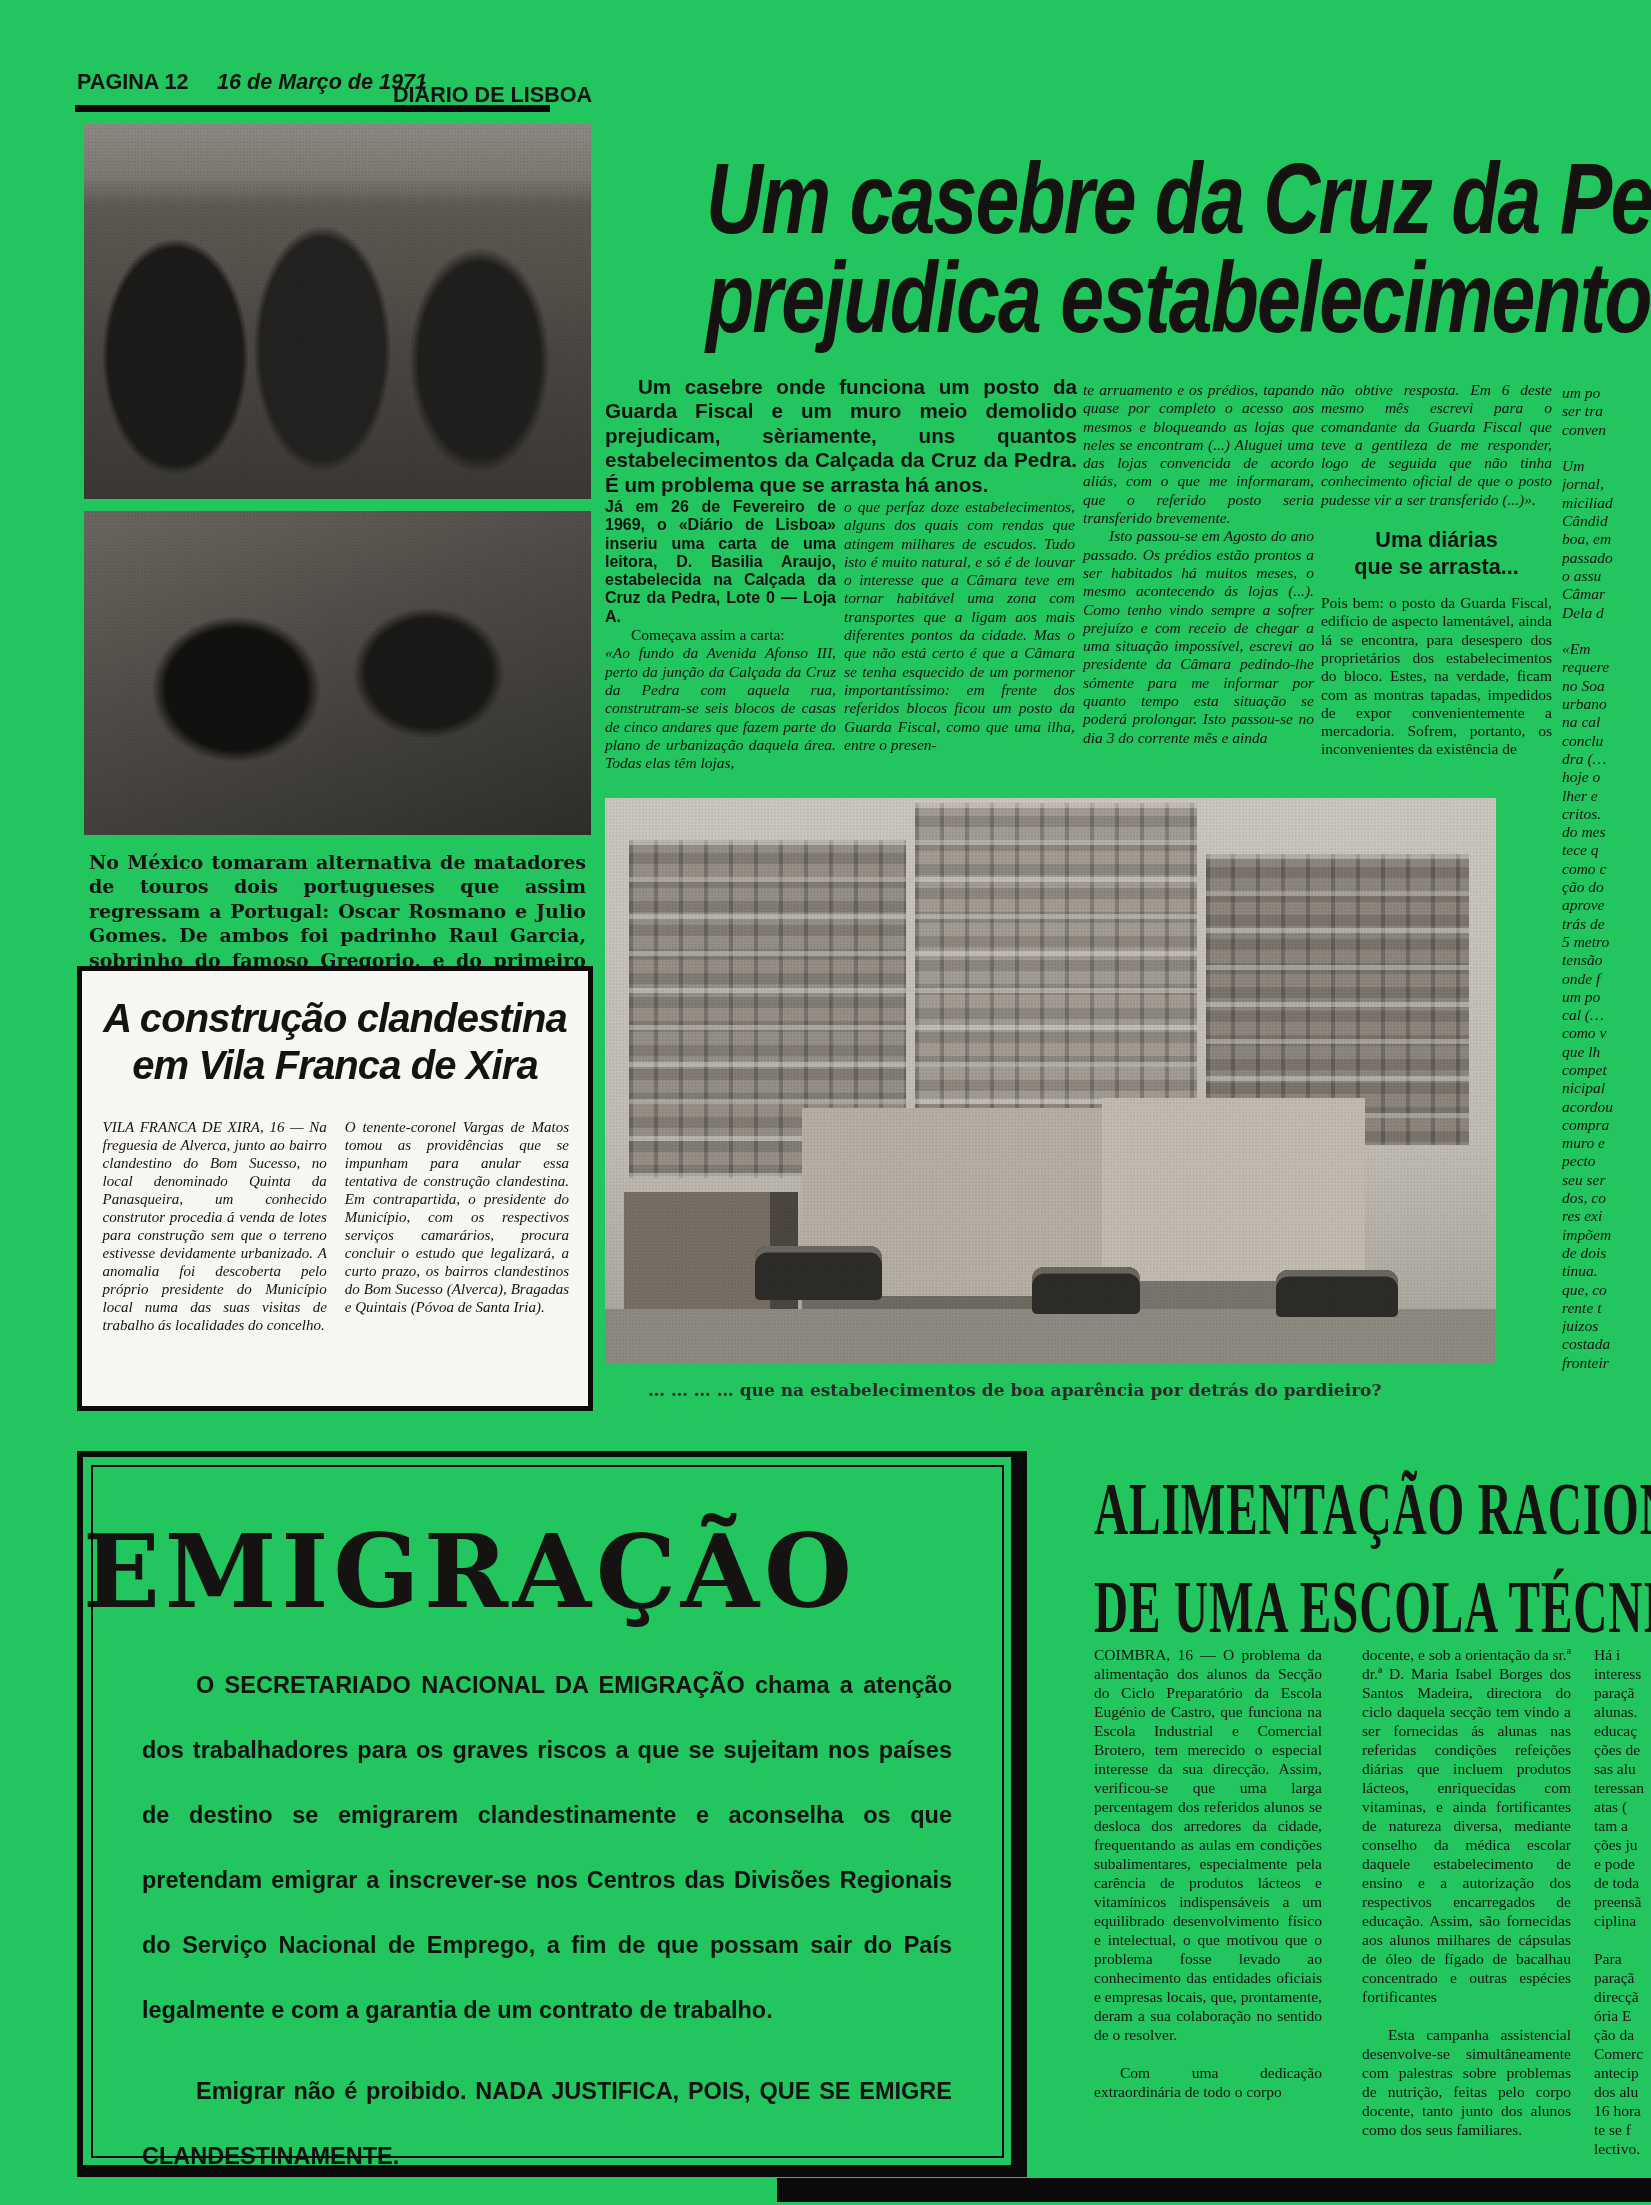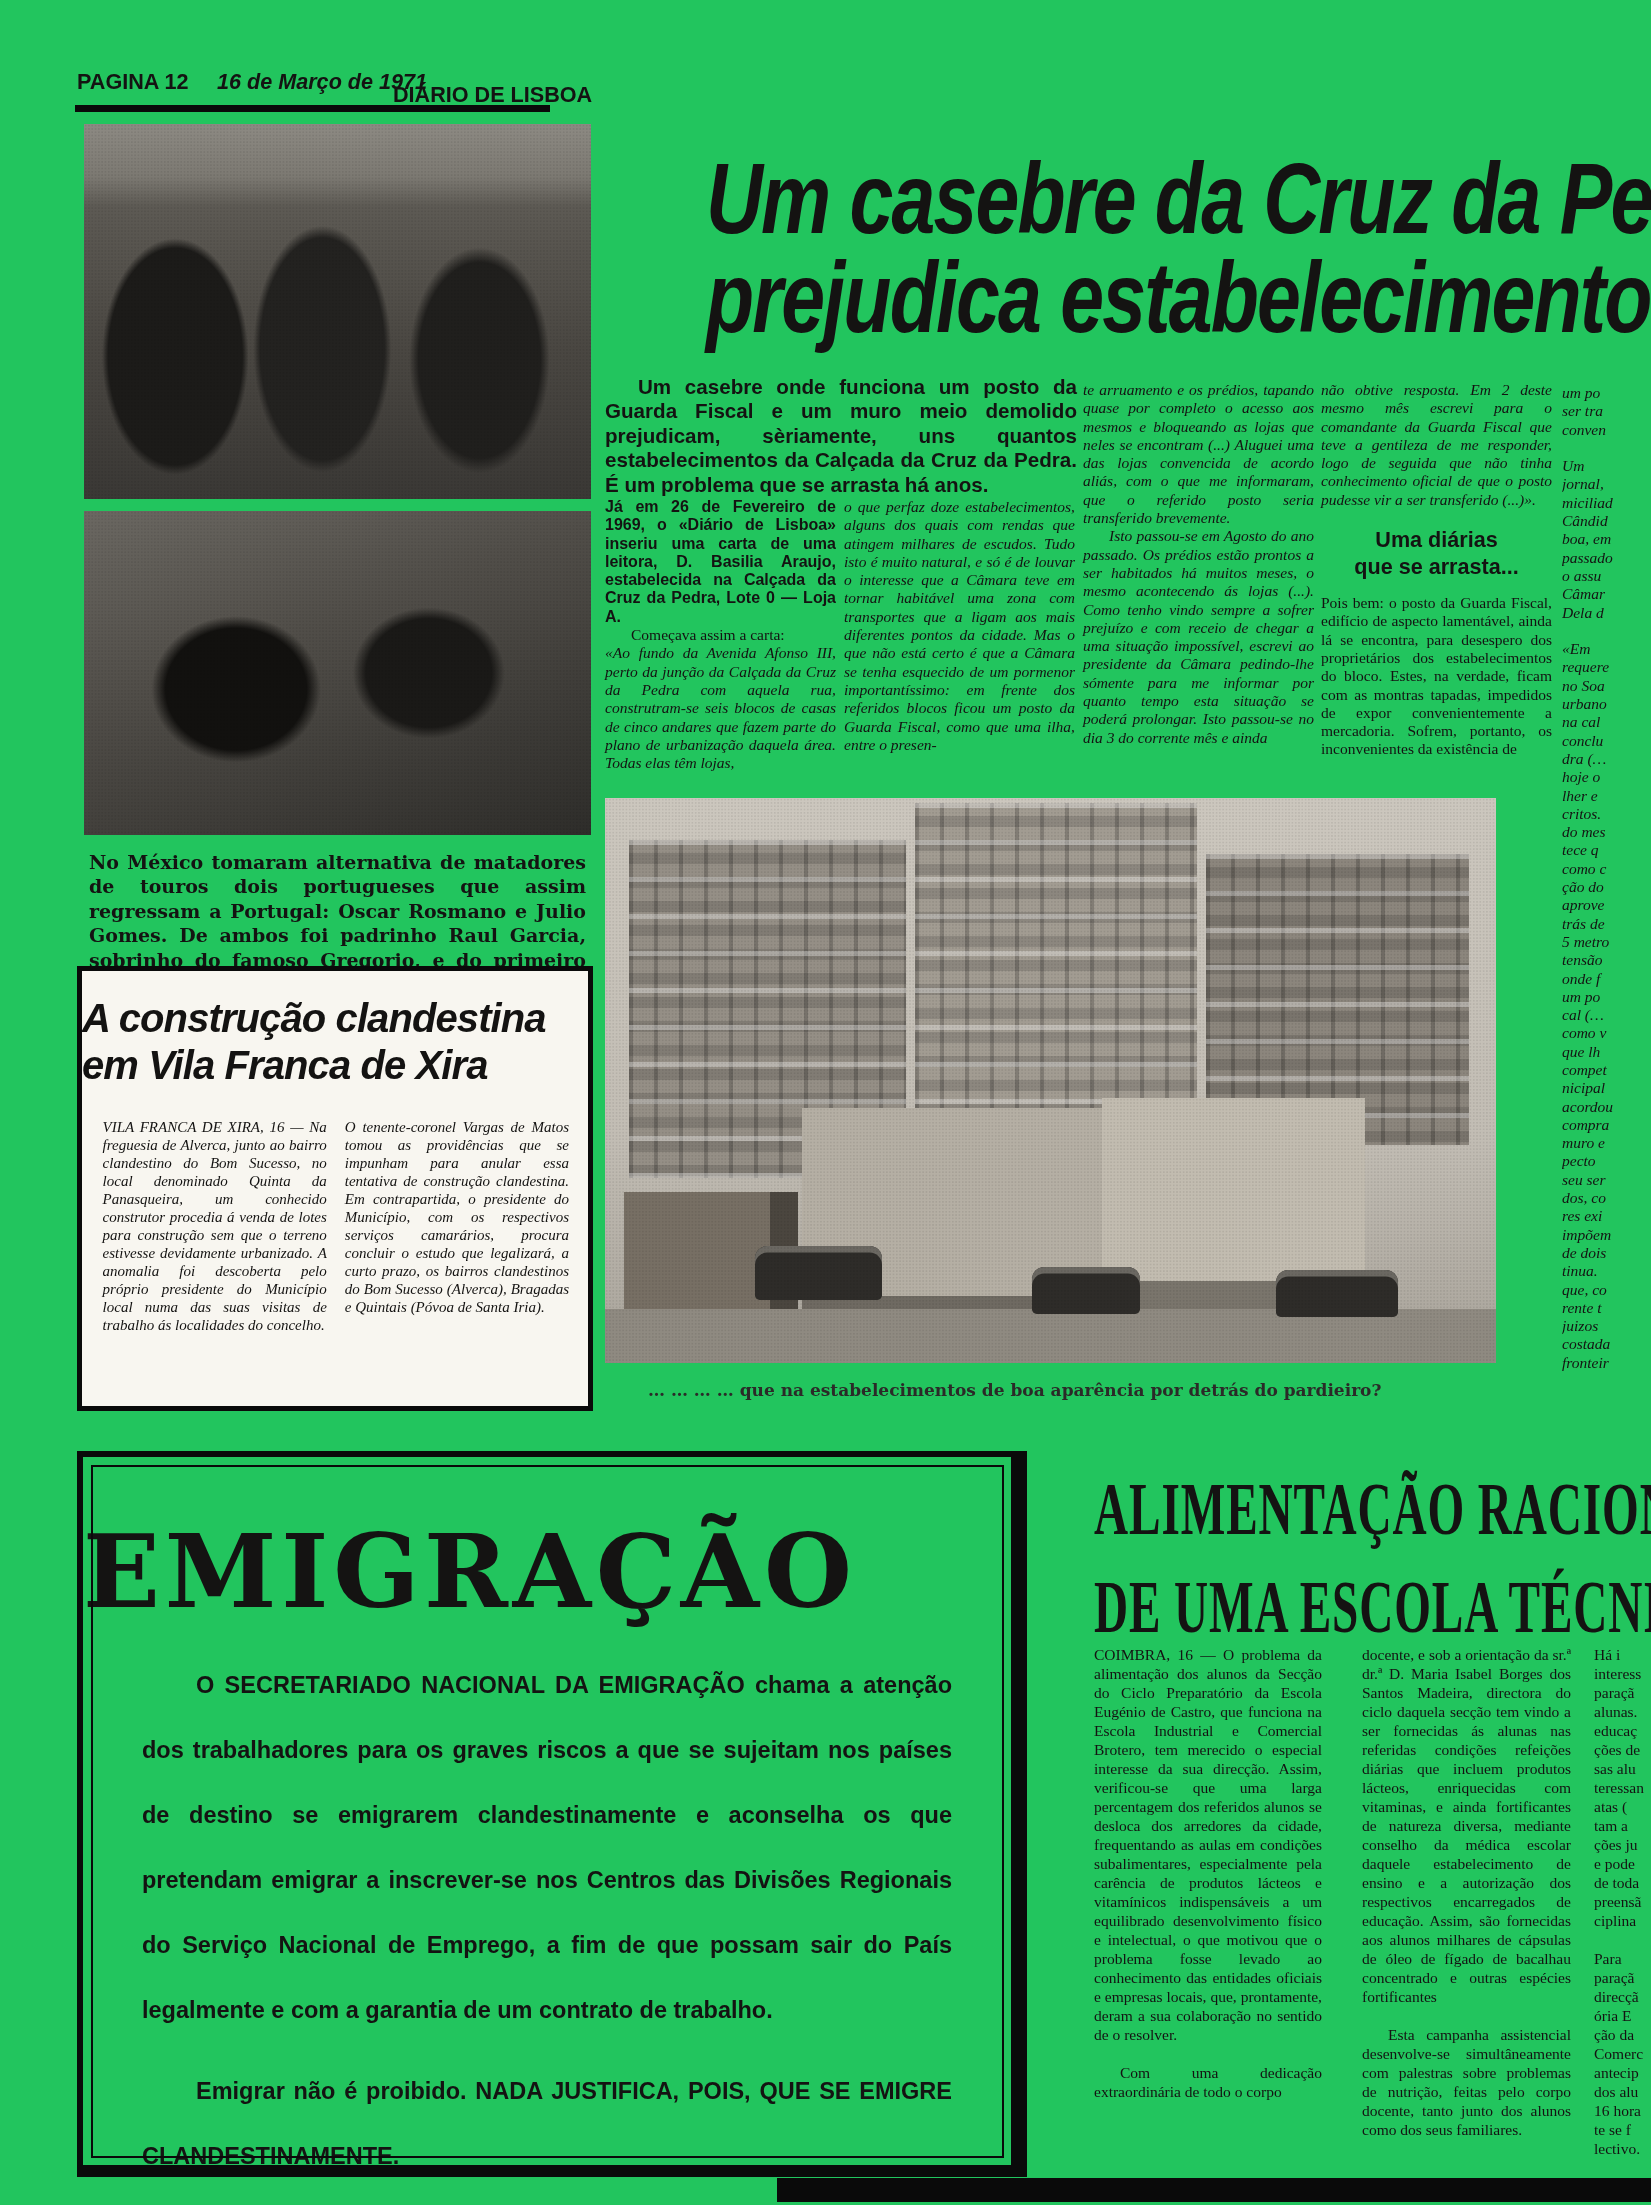--- a/index.html
+++ b/index.html
@@ -24,21 +24,21 @@
     radial-gradient(ellipse 131px 113px at 68% 50%, #1a1917 0%, #1a1917 48%, transparent 58%),
     linear-gradient(160deg,#6b6862 0%,#504d48 40%,#2e2d2a 100%);}
   .halftone{position:absolute;inset:0;background-image:radial-gradient(#00000014 0.6px, transparent 0.8px);background-size:3.3px 3.3px;pointer-events:none;}
 
   .capt{font-family:"DejaVu Serif",serif;font-weight:bold;font-size:19px;line-height:24.4px;
         text-align:justify;text-align-last:center;}
 
   
   .vbox{border:5.6px solid #0a0a0a;background:#f8f6f0;}
   .vbox-title{font-family:"Liberation Sans",sans-serif;font-weight:bold;font-style:italic;
-        font-size:40px;line-height:47px;margin-top:24.4px;letter-spacing:-0.9px;}
+        font-size:40px;line-height:47px;text-align:center;margin-top:24.4px;letter-spacing:-0.9px;}
   .vcols{display:flex;gap:18px;padding:29px 19px 0 20.6px;}
   .vcol{flex:1;font-style:italic;font-size:15px;line-height:18px;text-align:justify;}
   .vcol p{margin:0;}
 
   
   .mainhl{font-family:"Liberation Sans",sans-serif;font-weight:bold;font-style:italic;
         font-size:101px;letter-spacing:-2.3px;white-space:nowrap;transform:scaleX(0.78);
         transform-origin:left top;}
 
   .lead{font-family:"Liberation Sans",sans-serif;font-weight:bold;font-size:20.6px;line-height:24.4px;
@@ -123,21 +123,21 @@
     <p class="ital">«Ao fundo da Avenida Afonso III, perto da junção da Calçada da Cruz da Pedra com aquela rua, construtram-se seis blocos de casas de cinco andares que fazem parte do plano de urbanização daquela área. Todas elas têm lojas,</p>
   </div>
   <div class="abs bcol ital" style="left:844px;top:498px;width:231px;">
     <p>o que perfaz doze estabelecimentos, alguns dos quais com rendas que atingem milhares de escudos. Tudo isto é muito natural, e só é de louvar o interesse que a Câmara teve em tornar habitável uma zona com transportes que a ligam aos mais diferentes pontos da cidade. Mas o que não está certo é que a Câmara se tenha esquecido de um pormenor importantíssimo: em frente dos referidos blocos ficou um posto da Guarda Fiscal, como que uma ilha, entre o presen-</p>
   </div>
   <div class="abs bcol ital" style="left:1083px;top:381px;width:231px;">
     <p>te arruamento e os prédios, tapando quase por completo o acesso aos mesmos e bloqueando as lojas que neles se encontram (...) Aluguei uma das lojas convencida de acordo aliás, com o que me informaram, que o referido posto seria transferido brevemente.</p>
     <p class="indent">Isto passou-se em Agosto do ano passado. Os prédios estão prontos a ser habitados há muitos meses, o mesmo acontecendo ás lojas (...). Como tenho vindo sempre a sofrer prejuízo e com receio de chegar a uma situação impossível, escrevi ao presidente da Câmara pedindo-lhe sómente para me informar por quanto tempo esta situação se poderá prolongar. Isto passou-se no dia 3 do corrente mês e ainda</p>
   </div>
   <div class="abs bcol" style="left:1321px;top:381px;width:231px;">
-    <p class="ital">não obtive resposta. Em 2 deste mesmo mês escrevi para o comandante da Guarda Fiscal que teve a gentileza de me responder, logo de seguida que não tinha conhecimento oficial de que o posto pudesse vir a ser transferido (...)».</p>
+    <p class="ital">não obtive resposta. Em 6 deste mesmo mês escrevi para o comandante da Guarda Fiscal que teve a gentileza de me responder, logo de seguida que não tinha conhecimento oficial de que o posto pudesse vir a ser transferido (...)».</p>
     <p class="subhead">Uma diárias
 que se arrasta...</p>
     <p>Pois bem: o posto da Guarda Fiscal, edifício de aspecto lamentável, ainda lá se encontra, para desespero dos proprietários dos estabelecimentos do bloco. Estes, na verdade, ficam com as montras tapadas, impedidos de expor convenientemente a mercadoria. Sofrem, portanto, os inconvenientes da existência de</p>
   </div>
 
   <div class="abs margincol" style="left:1562px;top:384px;width:87px;height:990px;">um po
 ser tra
 conven
 
 Um

